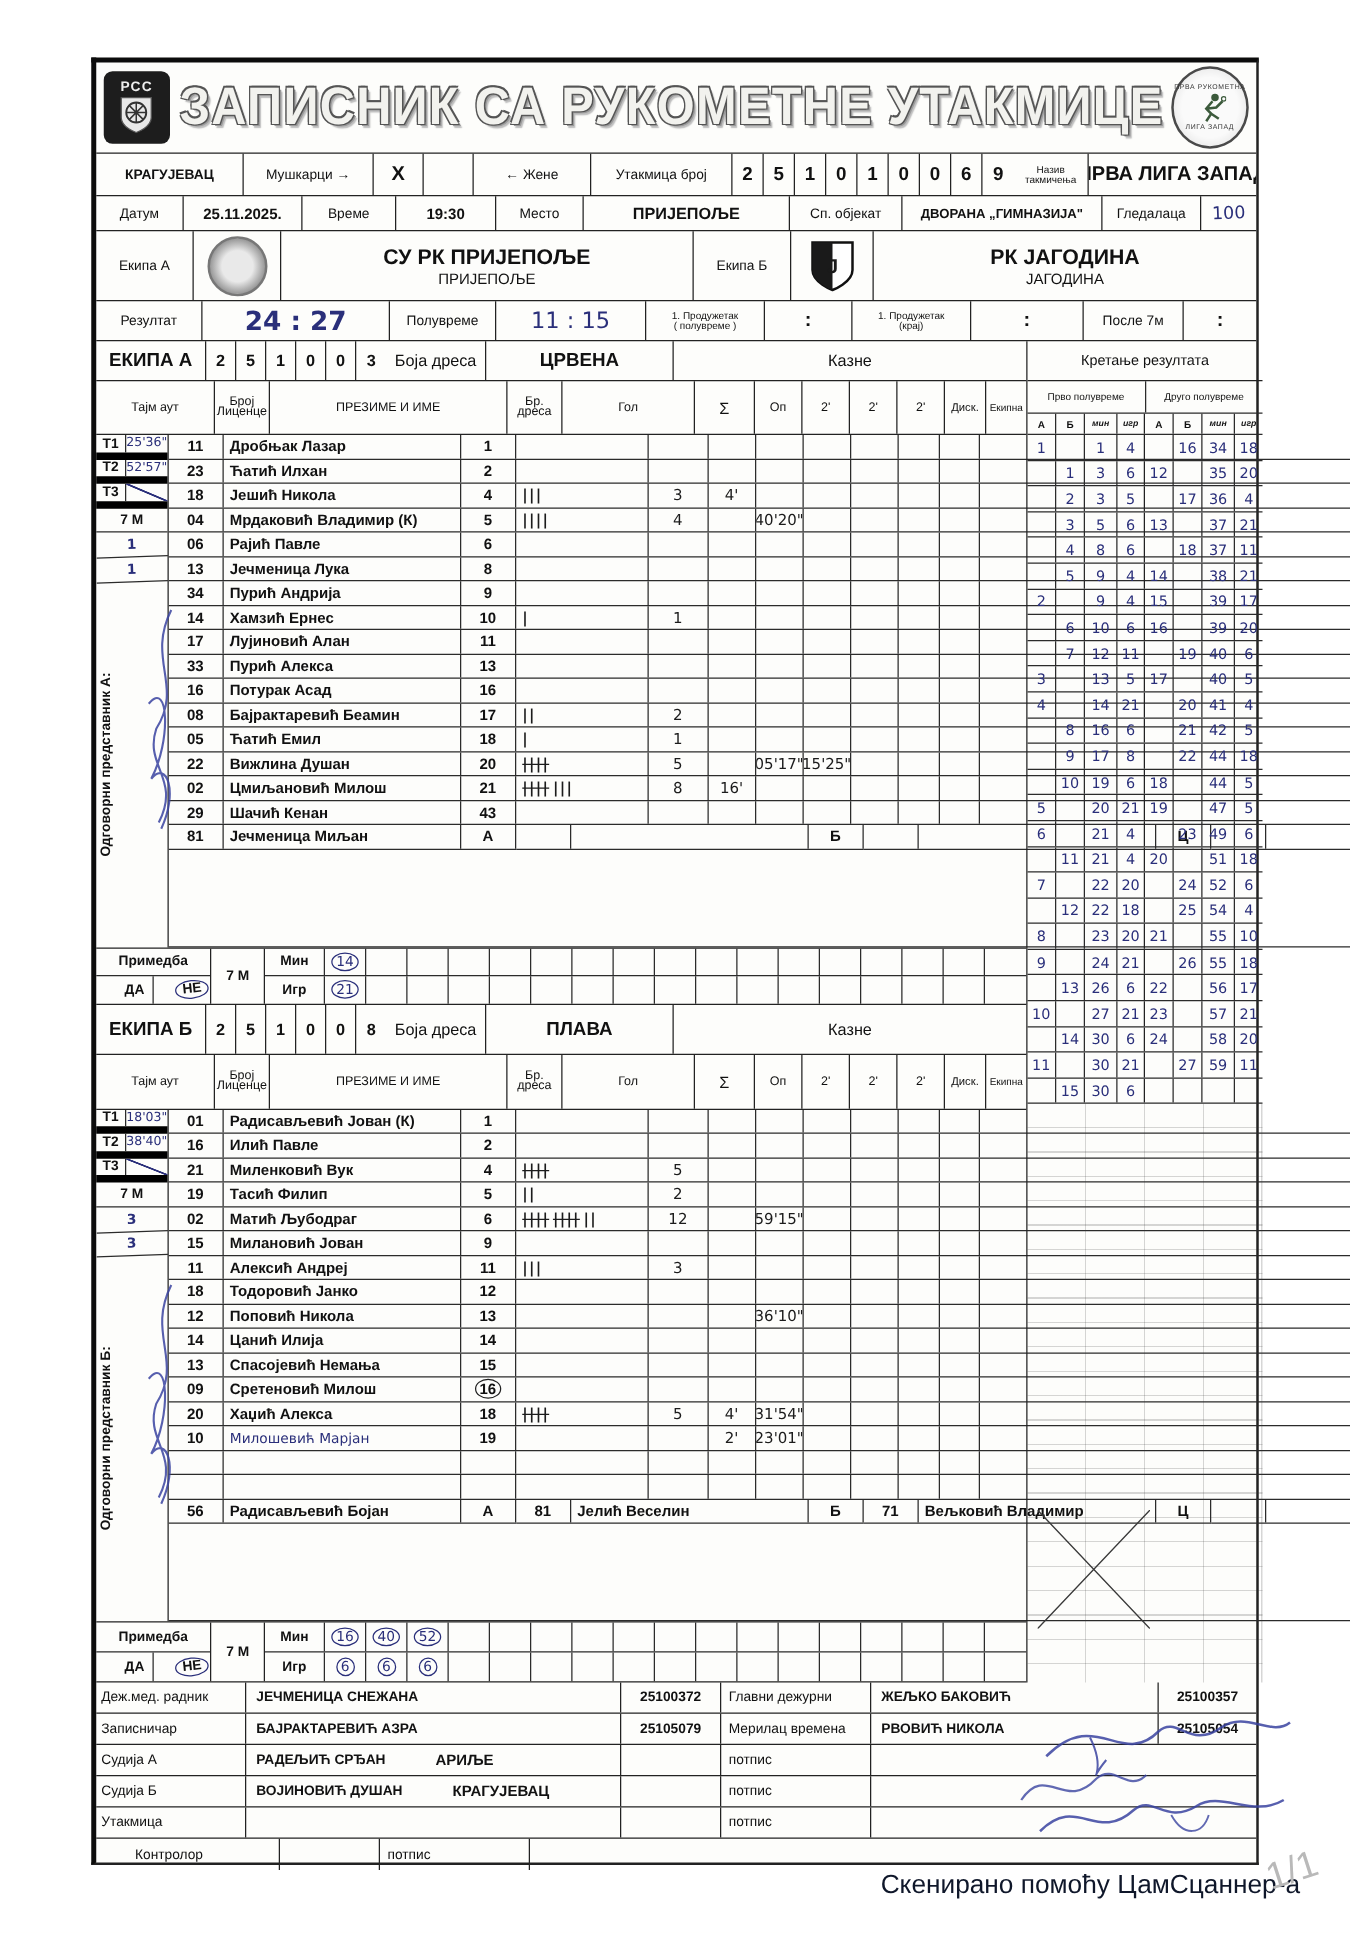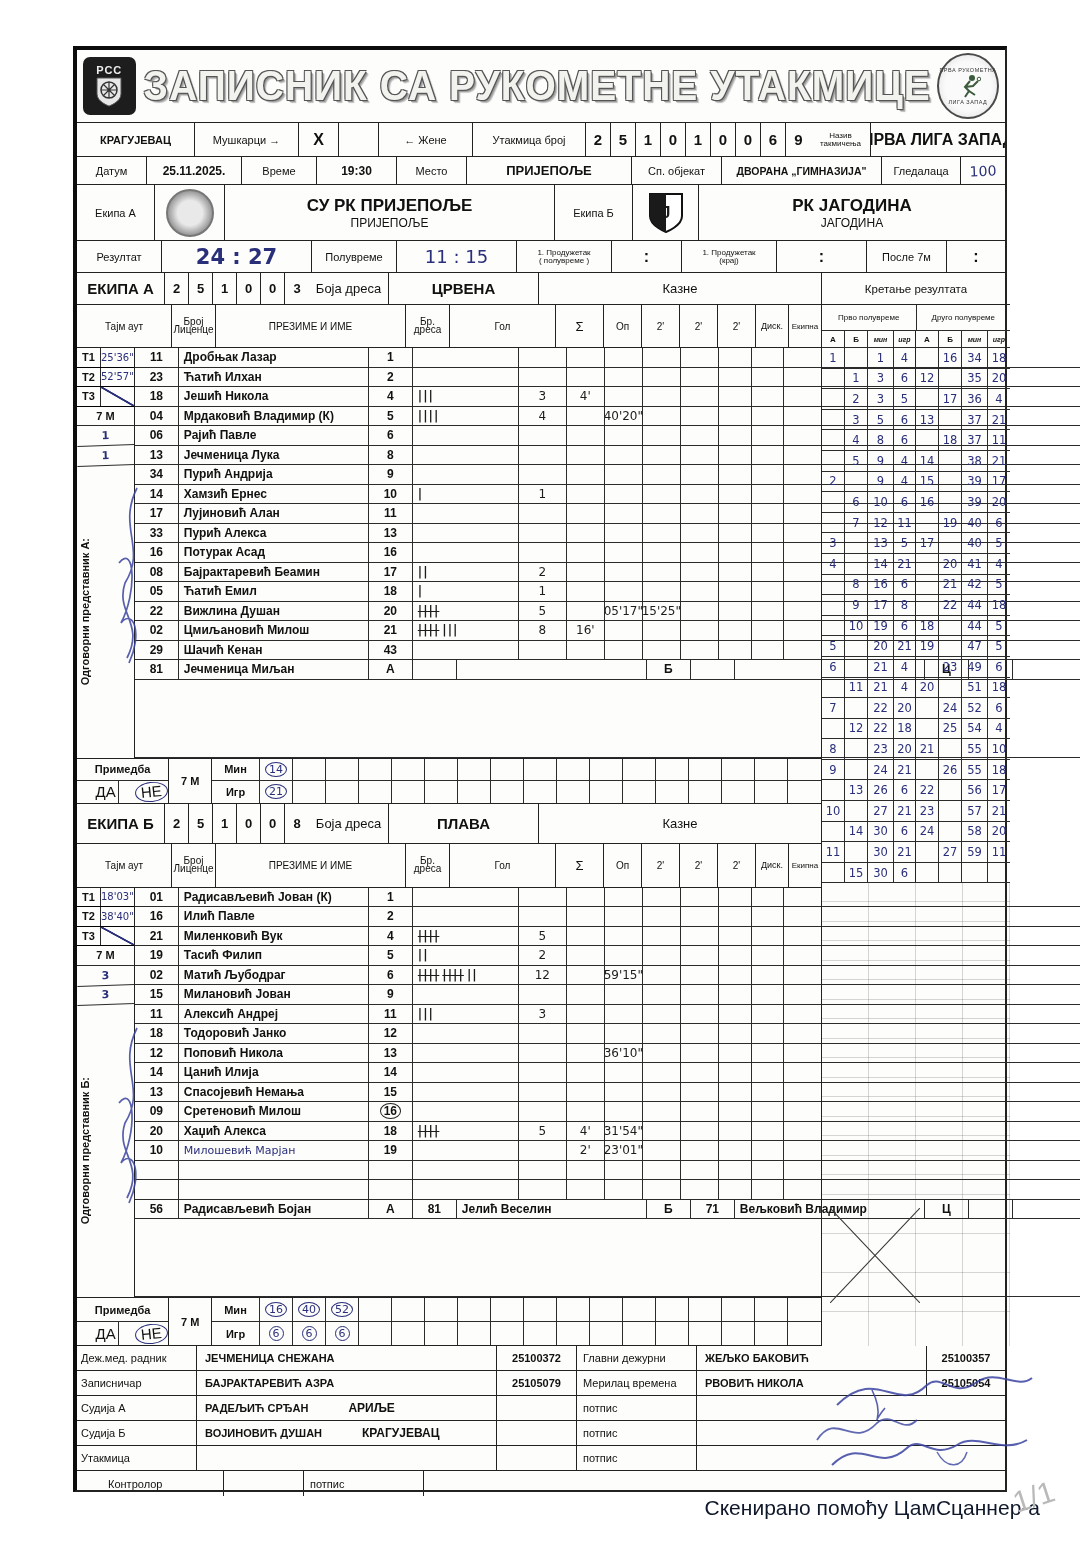--- a/index.html
+++ b/index.html
@@ -42,21 +42,21 @@
   .pname{font-weight:bold;font-size:12.5px;}
   .plic{font-weight:bold;}
   .pno{font-weight:bold;}
   .t5{text-decoration:line-through;letter-spacing:1px;margin-right:3px;}
   .t1{letter-spacing:1px;}
   .tallyc{font-family:"DejaVu Sans",sans-serif;color:#1c1c1c;font-size:12px;font-weight:bold;}
   .sumhw{font-family:"DejaVu Sans",sans-serif;color:#1c1c1c;font-size:13px;}
   .penhw{font-family:"DejaVu Sans",sans-serif;color:#1c1c1c;font-size:9px;}
   
   .tostack{width:95px;border-right:1.5px solid #222;box-sizing:border-box;display:flex;flex-direction:column;}
-  .torow{display:flex;height:19.5px;border-bottom:1px solid #000000;box-sizing:border-box;}
+  .torow{display:flex;height:19.5px;border-bottom:6px solid #000000;box-sizing:border-box;}
   .tolab{width:24px;border-right:1px solid #2b2b2b;box-sizing:border-box;display:flex;align-items:center;justify-content:center;font-size:11px;font-weight:bold;}
   .toval{flex:1;display:flex;align-items:center;justify-content:center;font-size:10px;}
   .slash{background:linear-gradient(to top right,transparent 46%,#2a2f7a 48%,#2a2f7a 52%,transparent 54%);}
   .mline{height:19.5px;border-bottom:1px solid #2b2b2b;display:flex;align-items:center;justify-content:center;font-size:11px;font-weight:bold;box-sizing:border-box;}
   .repblock{flex:1;position:relative;display:flex;align-items:center;justify-content:flex-start;}
   .replab{writing-mode:vertical-rl;transform:rotate(180deg);font-size:11px;font-weight:bold;margin-left:2px;}
   .sig{position:absolute;left:30px;top:8px;}
   
   .off-block{display:flex;height:97.5px;box-sizing:border-box;border-bottom:1px solid #2b2b2b;}
   .off-left{display:flex;flex-direction:row;}
@@ -68,21 +68,21 @@
   .grid5 > div:last-child{border-bottom:none;}
   .grid5 .sub{flex:1;border-right:1px solid #2b2b2b;}
   .grid5 .sub:last-child{border-right:none;}
   .bigsum{width:48px;border-right:1px solid #2b2b2b;box-sizing:border-box;display:flex;align-items:center;justify-content:center;
           font-family:"DejaVu Sans",sans-serif;font-size:30px;color:#2a2f7a;transform:rotate(8deg);}
   
   .prim{display:flex;border-bottom:1.5px solid #222;box-sizing:border-box;}
   .prim .lcol{width:95px;border-right:1.5px solid #222;box-sizing:border-box;display:flex;flex-direction:column;}
   .prim .lcol .a{flex:1;display:flex;align-items:center;justify-content:center;font-size:11px;font-weight:bold;border-bottom:1px solid #2b2b2b;}
   .prim .lcol .b{flex:1;display:flex;}
-  .prim .danecell{flex:1;border-right:1px solid #2b2b2b;display:flex;align-items:center;justify-content:center;font-size:15px;font-weight:normal;padding-left:16px;}
+  .prim .danecell{flex:1;border-right:1px solid #2b2b2b;display:flex;align-items:center;justify-content:center;font-size:11px;font-weight:bold;padding-left:16px;}
   .prim .danecell:last-child{border-right:none;}
   .oval{border:1.6px solid #2a2f7a;border-radius:50%;padding:0 5px 1px 5px;transform:rotate(-6deg);}
   .prim .m7{width:44px;border-right:1.5px solid #222;display:flex;align-items:center;justify-content:center;font-size:11px;font-weight:bold;box-sizing:border-box;}
   .prim .rcol{flex:1;display:flex;flex-direction:column;}
   .prim .mrow{flex:1;display:flex;border-bottom:1px solid #2b2b2b;box-sizing:border-box;}
   .prim .mrow:last-child{border-bottom:none;}
   .prim .mlab{width:48px;border-right:1px solid #2b2b2b;display:flex;align-items:center;justify-content:center;font-size:11px;font-weight:bold;box-sizing:border-box;}
   .prim .vcell{width:33px;border-right:1px solid #2b2b2b;display:flex;align-items:center;justify-content:center;box-sizing:border-box;}
   .circv{font-family:"DejaVu Sans",sans-serif;color:#2a2f7a;font-size:11px;border:1.4px solid #2a2f7a;border-radius:50%;padding:0 3px;}
   

